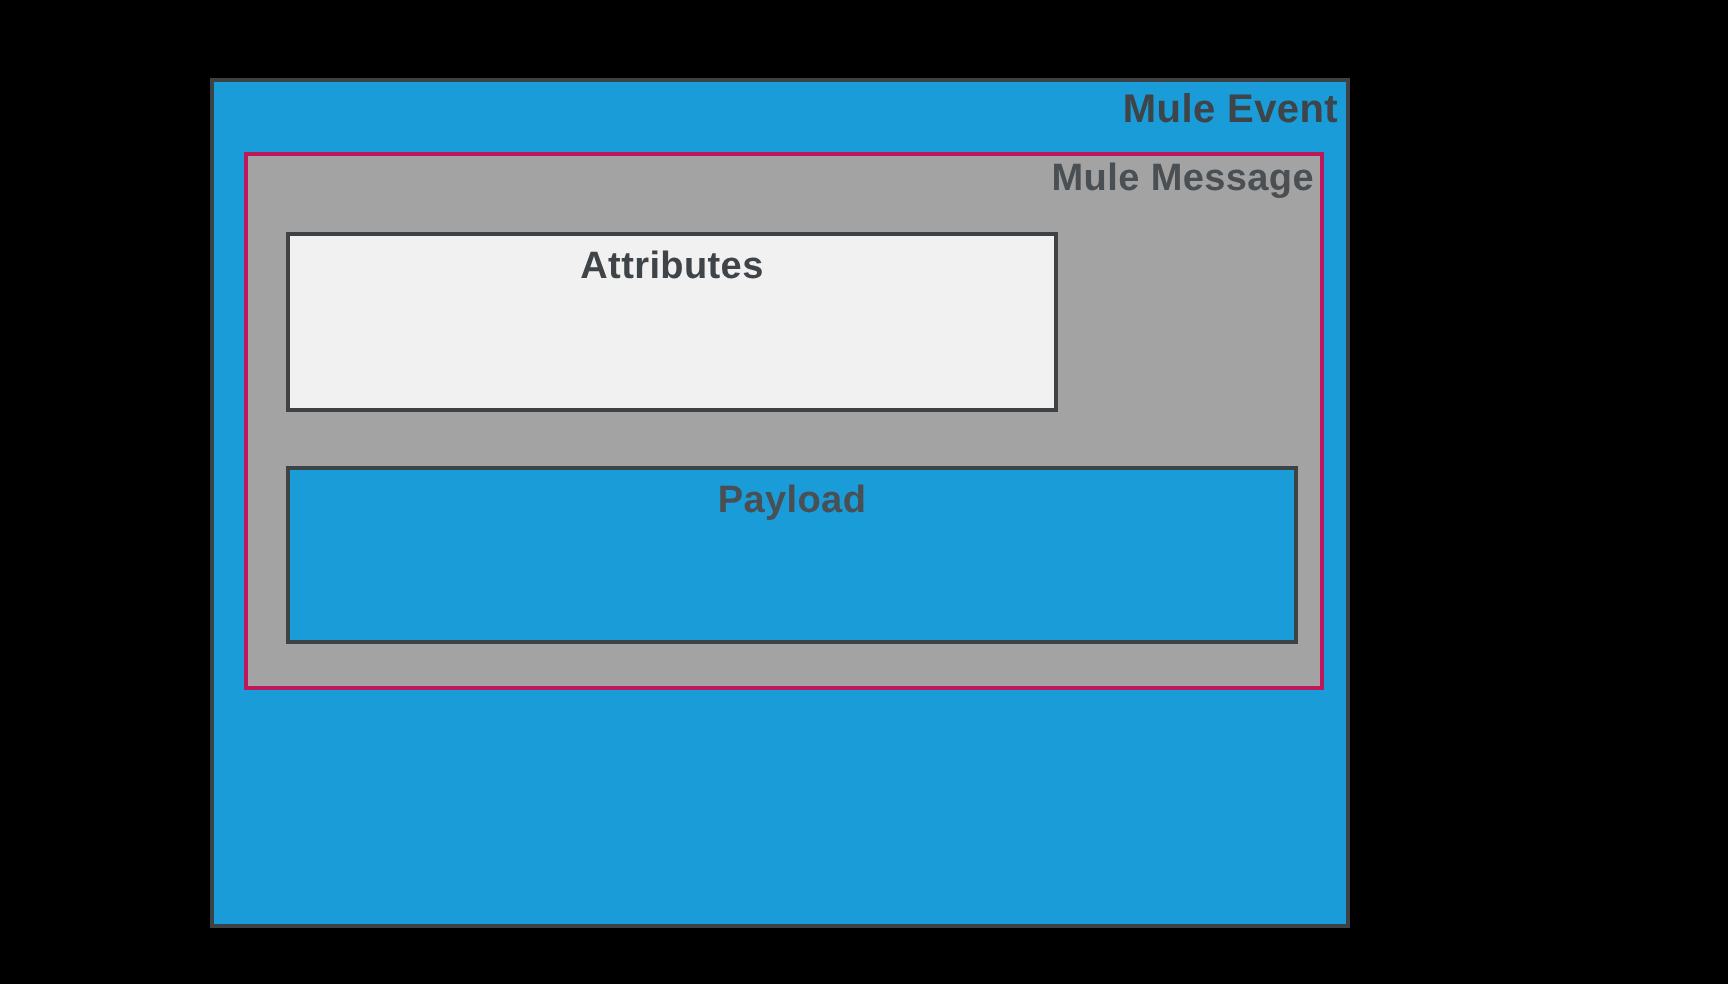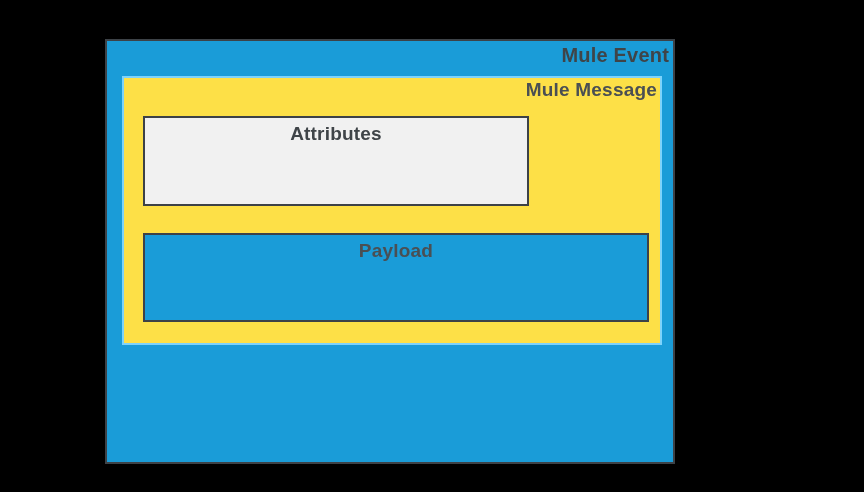--- a/index.html
+++ b/index.html
@@ -43,22 +43,22 @@
     margin-left: 12px;
   }
 
   
   .mule-message {
     position: absolute;
     left: 15px;
     top: 35px;
     width: 540px;
     height: 269px;
-    background: #fde047;
-    border: 2px solid #7dd3fc;
+    background: #a3a3a3;
+    border: 2px solid #be185d;
     box-sizing: border-box;
   }
   .mule-message-label {
     position: absolute;
     right: 3px;
     top: 1px;
     font-size: 19px;
     font-weight: bold;
     color: #4a4f53;
     letter-spacing: 0.2px;

